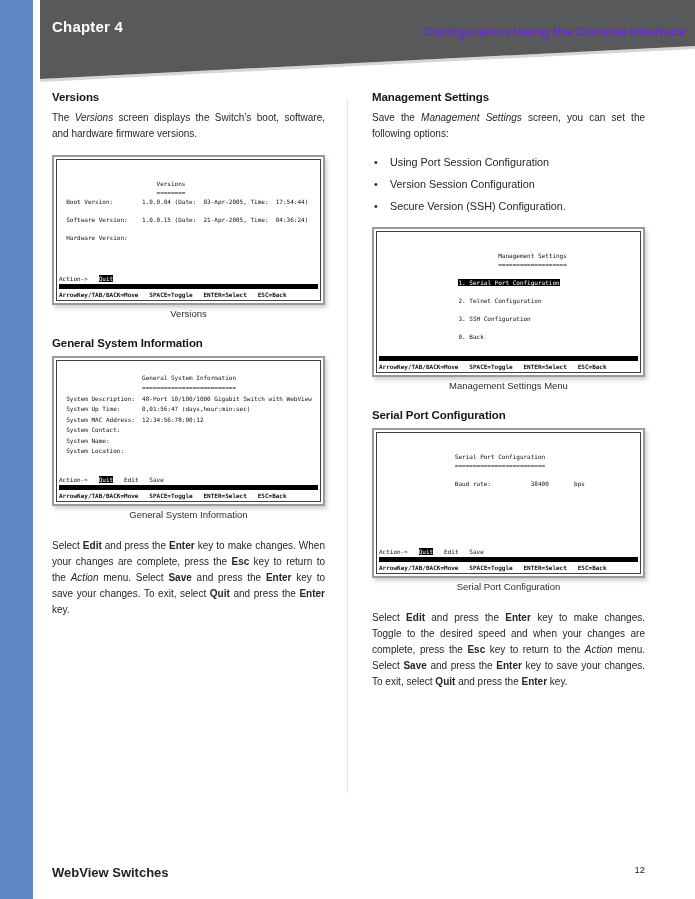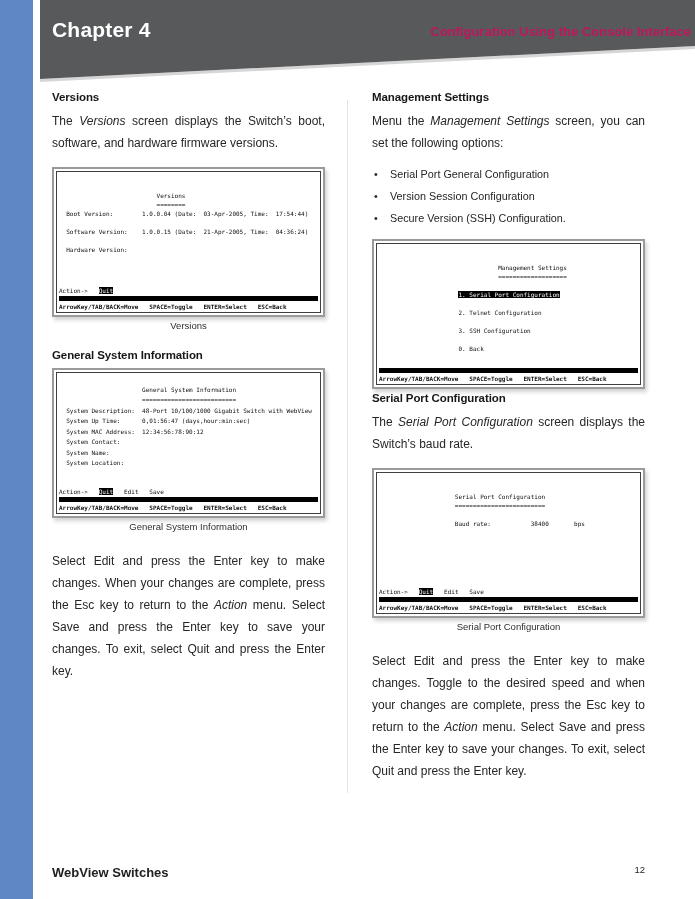--- a/index.html
+++ b/index.html
@@ -4,30 +4,30 @@
 <style>
   html,body{margin:0;padding:0;background:#fff;}
   #page{position:relative;width:695px;height:899px;background:#ffffff;overflow:hidden;
         font-family:"Liberation Sans",sans-serif;color:#262626;}
   .blue-strip{position:absolute;left:0;top:0;width:33px;height:899px;}
   .band{position:absolute;left:40px;top:0;width:655px;height:82px;}
   .band-main{position:absolute;left:0;top:0;width:655px;height:80px;
              clip-path:polygon(0 0,655px 0,655px 46px,0 79px);}
   .band-edge{position:absolute;left:0;top:0;width:655px;height:84px;background:#d6d6d6;
              clip-path:polygon(0 79px,655px 46px,655px 49px,0 82px);}
-  .chapter{position:absolute;left:12px;top:18px;font-size:21px;font-weight:bold;color:#fff;
+  .chapter{position:absolute;left:12px;top:18px;font-size:15px;font-weight:bold;color:#fff;
            letter-spacing:.2px;}
-  .band-title{position:absolute;right:4px;top:24px;font-size:13px;font-weight:bold;color:#be185d;margin-left:38px;}
+  .band-title{position:absolute;right:10px;top:24px;font-size:13px;font-weight:bold;color:#6d28d9;margin-left:38px;}
   .col{position:absolute;top:91px;width:273px;}
   .col-left{left:52px;}
   .col-right{left:372px;}
   .divider{position:absolute;left:347px;top:100px;width:1px;height:693px;background:#e3e3e3;}
   h3.sec{font-size:11.5px;font-weight:bold;color:#171717;margin:0 0 7px 0;letter-spacing:-.1px;}
-  p.body{font-size:12px;line-height:22px;text-align:justify;margin:0 0 13px 0;}
-  p.body .b{font-weight:normal;margin-top:29px;}
+  p.body{font-size:10px;line-height:16px;text-align:justify;margin:0 0 13px 0;}
+  p.body .b{font-weight:bold;margin-top:29px;}
   p.body .i{font-style:italic;}
   ul.blist{list-style:none;margin:2px 0 14px 2px;padding:0;}
   ul.blist li{font-size:10.8px;line-height:14px;margin:0 0 8px 0;display:flex;}
   ul.blist .dot{width:16px;flex:0 0 16px;}
   .shot{border:2px solid #9a9a9a;background:#fff;padding:2px;margin:2px 0 3px 0;
         box-shadow:2px 3px 4px rgba(0,0,0,.18);}
   .screen{border:1px solid #3f3f3f;height:138px;display:flex;flex-direction:column;
           font-family:"DejaVu Sans Mono",monospace;font-size:6px;line-height:9px;
           color:#101010;padding:1px 2px 1px 2px;overflow:hidden;}
   .screen.wide-lh{line-height:10.5px;}
@@ -82,47 +82,47 @@
       </div>
     </div>
     <div class="caption">General System Information</div>
 
     <p class="body"><span>Select </span><span class="b">Edit</span><span> and press the </span><span class="b">Enter</span><span> key to make changes. When your changes are complete, press the </span><span class="b">Esc</span><span> key to return to the </span><span class="i">Action</span><span> menu. Select </span><span class="b">Save</span><span> and press the </span><span class="b">Enter</span><span> key to save your changes. To exit, select </span><span class="b">Quit</span><span> and press the </span><span class="b">Enter</span><span> key.</span></p>
   </div>
 
   <div class="col col-right">
 
     <h3 class="sec">Management Settings</h3>
-    <p class="body"><span>Menu the </span><span class="i">Management Settings</span><span> screen, you can set the following options:</span></p>
+    <p class="body"><span>Save the </span><span class="i">Management Settings</span><span> screen, you can set the following options:</span></p>
 
     <ul class="blist">
       <li>
         <span class="dot">•</span>
-        <span>Serial Port General Configuration</span>
+        <span>Using Port Session Configuration</span>
       </li>
       <li>
         <span class="dot">•</span>
         <span>Version Session Configuration</span>
       </li>
       <li>
         <span class="dot">•</span>
         <span>Secure Version (SSH) Configuration.</span>
       </li>
     </ul>
 
     <div class="shot">
       <div class="screen">
         <div class="tb"><div>&nbsp;</div><div>&nbsp;</div><div>                                 Management Settings</div><div>                                 ===================</div><div>&nbsp;</div><div><span>                      </span><span class="inv">1. Serial Port Configuration</span></div><div>&nbsp;</div><div>                      2. Telnet Configuration</div><div>&nbsp;</div><div>                      3. SSH Configuration</div><div>&nbsp;</div><div>                      0. Back</div></div>
         <div class="tbar"></div>
         <div class="th">ArrowKey/TAB/BACK=Move   SPACE=Toggle   ENTER=Select   ESC=Back</div>
       </div>
     </div>
+    <div class="caption">Management Settings Menu</div>
 
     <h3 class="sec">Serial Port Configuration</h3>
-    <p class="body"><span>The </span><span class="i">Serial Port Configuration</span><span> screen displays the Switch’s baud rate.</span></p>
 
     <div class="shot">
       <div class="screen">
         <div class="tb"><div>&nbsp;</div><div>&nbsp;</div><div>                     Serial Port Configuration</div><div>                     =========================</div><div>&nbsp;</div><div>                     Baud rate:           38400       bps</div></div>
         <div class="ta"><span>Action-&gt;   </span><span class="inv">Quit</span><span>   Edit   Save</span></div>
         <div class="tbar"></div>
         <div class="th">ArrowKey/TAB/BACK=Move   SPACE=Toggle   ENTER=Select   ESC=Back</div>
       </div>
     </div>
     <div class="caption">Serial Port Configuration</div>

